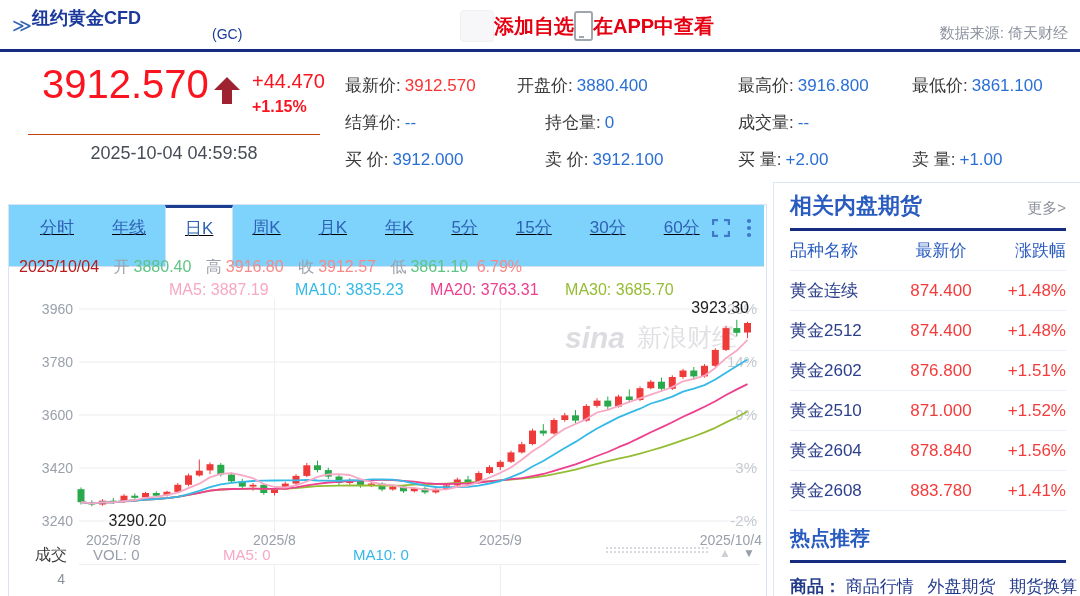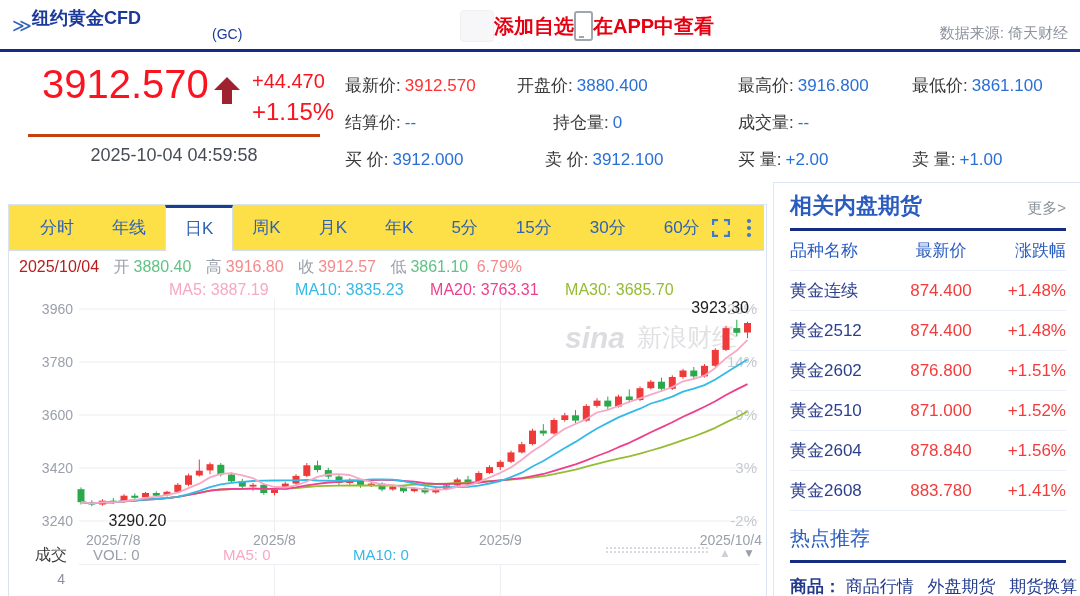--- a/index.html
+++ b/index.html
@@ -16,34 +16,34 @@
   .red-link{font-size:20px;font-weight:bold;color:#e60012;cursor:pointer;}
   .phone-icon{width:15px;height:26px;border:2px solid #a0a6ae;border-radius:3px;position:relative;}
   .phone-icon::after{content:"";position:absolute;left:3px;bottom:1px;width:5px;height:2px;background:#a0a6ae;}
   .hdr-source{right:12px;top:24px;font-size:15px;color:#8d939e;}
   .hdr-line{left:0;top:49px;width:1080px;height:3px;background:#152c80;}
 
   
   .big-price{left:42px;top:62px;font-size:40px;color:#fa1420;}
   .price-arrow{left:213px;top:76px;}
   .chg{left:252px;top:70px;font-size:20px;color:#fa1420;}
-  .chg-pct{left:252px;top:98px;font-size:24px;color:#fa1420;}
-  .timestamp{left:28px;top:134px;width:292px;border-top:3px solid #c2410c;padding-top:8px;
+  .chg-pct{left:252px;top:98px;font-size:16px;color:#fa1420;font-weight:bold;}
+  .timestamp{left:28px;top:134px;width:292px;border-top:1px solid #c2410c;padding-top:8px;
              text-align:center;font-size:18px;color:#474d56;}
 
   
   .qcell{position:absolute;font-size:17px;white-space:nowrap;}
   .qcell .lbl{color:#3a3a3a;}
   .qcell .val{color:#2a6fd6;margin-left:4px;}
   .qcell .val.red{color:#fa3333;}
 
   
   .chart-panel{left:8px;top:204px;width:757px;height:392px;border:1px solid #d9e3f2;background:#fff;}
-  .tabbar{position:absolute;left:0;top:0;width:755px;height:46px;background:#fde047;
-          border-bottom:1px solid #d4e0f0;display:flex;align-items:stretch;padding-left:12px;box-sizing:border-box;}
+  .tabbar{position:absolute;left:0;top:0;width:755px;height:62px;background:#7dd3fc;
+          border-bottom:1px solid #d4e0f0;display:flex;align-items:stretch;padding-left:12px;box-sizing:border-box;text-decoration:underline;}
   .tab{padding:0 19px;line-height:45px;font-size:17px;color:#2f62b5;cursor:pointer;}
   .tab.active{background:#fff;border-top:3px solid #1b3c8f;border-left:1px solid #d4e0f0;
               border-right:1px solid #d4e0f0;line-height:42px;margin-bottom:-1px;}
   .tab-icons{position:absolute;right:12px;top:0;height:46px;display:flex;align-items:center;gap:16px;}
   .legend1{position:absolute;left:10px;top:52px;font-size:16px;white-space:nowrap;}
   .legend1 .date{color:#b91c1c;}
   .legend1 .lab{color:#9ba1ab;margin-left:10px;}
   .legend1 .grn{color:#5fc385;margin-left:4px;}
   .legend1 .red2{color:#f58a8a;margin-left:4px;}
   .legend2{position:absolute;left:160px;top:76px;font-size:16px;white-space:nowrap;}
@@ -56,21 +56,21 @@
   .sp-titlerow{display:flex;justify-content:space-between;align-items:baseline;padding-top:8px;}
   .sp-title{font-size:22px;font-weight:bold;color:#2a5cc0;}
   .sp-more{font-size:15px;color:#8b919b;cursor:pointer;}
   .sp-underline{height:3px;background:#152c80;margin-top:7px;}
   .sp-row{display:flex;align-items:center;height:39px;border-bottom:1px solid #e9eef8;font-size:17px;}
   .sp-row .c0{flex:1.25;text-align:left;color:#2b3f8c;}
   .sp-row .c1{flex:1;text-align:center;color:#f43b3b;}
   .sp-row .c2{flex:0.95;text-align:right;color:#f43b3b;}
   .sp-head{color:#2a5cc0;}
   .sp-head .c0,.sp-head .c1,.sp-head .c2{color:#2a5cc0;}
-  .hot-title{font-size:20px;font-weight:normal;color:#2a5cc0;margin-top:14px;}
+  .hot-title{font-size:20px;font-weight:bold;color:#2a5cc0;margin-top:14px;}
   .hot-underline{height:3px;background:#152c80;margin-top:8px;}
   .hot-links{margin-top:12px;font-size:17px;color:#223a8c;white-space:nowrap;}
   .hot-links .hl{margin-right:9px;cursor:pointer;color:#223a8c;}
 </style>
 </head>
 <body>
 
 <div class="page">
 
   <span class="abs hdr-marker">≫</span>
@@ -92,21 +92,21 @@
   <span class="abs chg">+44.470</span>
   <span class="abs chg-pct">+1.15%</span>
   <div class="abs timestamp">2025-10-04 04:59:58</div>
 
   <div class="qcell" style="left:345px;top:74px;"><span class="lbl">最新价:</span><span class="val red">3912.570</span></div>
   <div class="qcell" style="left:517px;top:74px;"><span class="lbl">开盘价:</span><span class="val">3880.400</span></div>
   <div class="qcell" style="left:738px;top:74px;"><span class="lbl">最高价:</span><span class="val">3916.800</span></div>
   <div class="qcell" style="left:912px;top:74px;"><span class="lbl">最低价:</span><span class="val">3861.100</span></div>
 
   <div class="qcell" style="left:345px;top:111px;"><span class="lbl">结算价:</span><span class="val">--</span></div>
-  <div class="qcell" style="left:545px;top:111px;margin-left:8px;"><span class="lbl">持仓量:</span><span class="val">0</span></div>
+  <div class="qcell" style="left:545px;top:111px;"><span class="lbl">持仓量:</span><span class="val">0</span></div>
   <div class="qcell" style="left:738px;top:111px;text-align:right;"><span class="lbl">成交量:</span><span class="val">--</span></div>
 
   <div class="qcell" style="left:345px;top:148px;"><span class="lbl">买 价:</span><span class="val">3912.000</span></div>
   <div class="qcell" style="left:545px;top:148px;"><span class="lbl">卖 价:</span><span class="val">3912.100</span></div>
   <div class="qcell" style="left:738px;top:148px;"><span class="lbl">买 量:</span><span class="val">+2.00</span></div>
   <div class="qcell" style="left:912px;top:148px;"><span class="lbl">卖 量:</span><span class="val">+1.00</span></div>
 
   <div class="abs chart-panel">
     <div class="tabbar">
       <span class="tab">分时</span>

